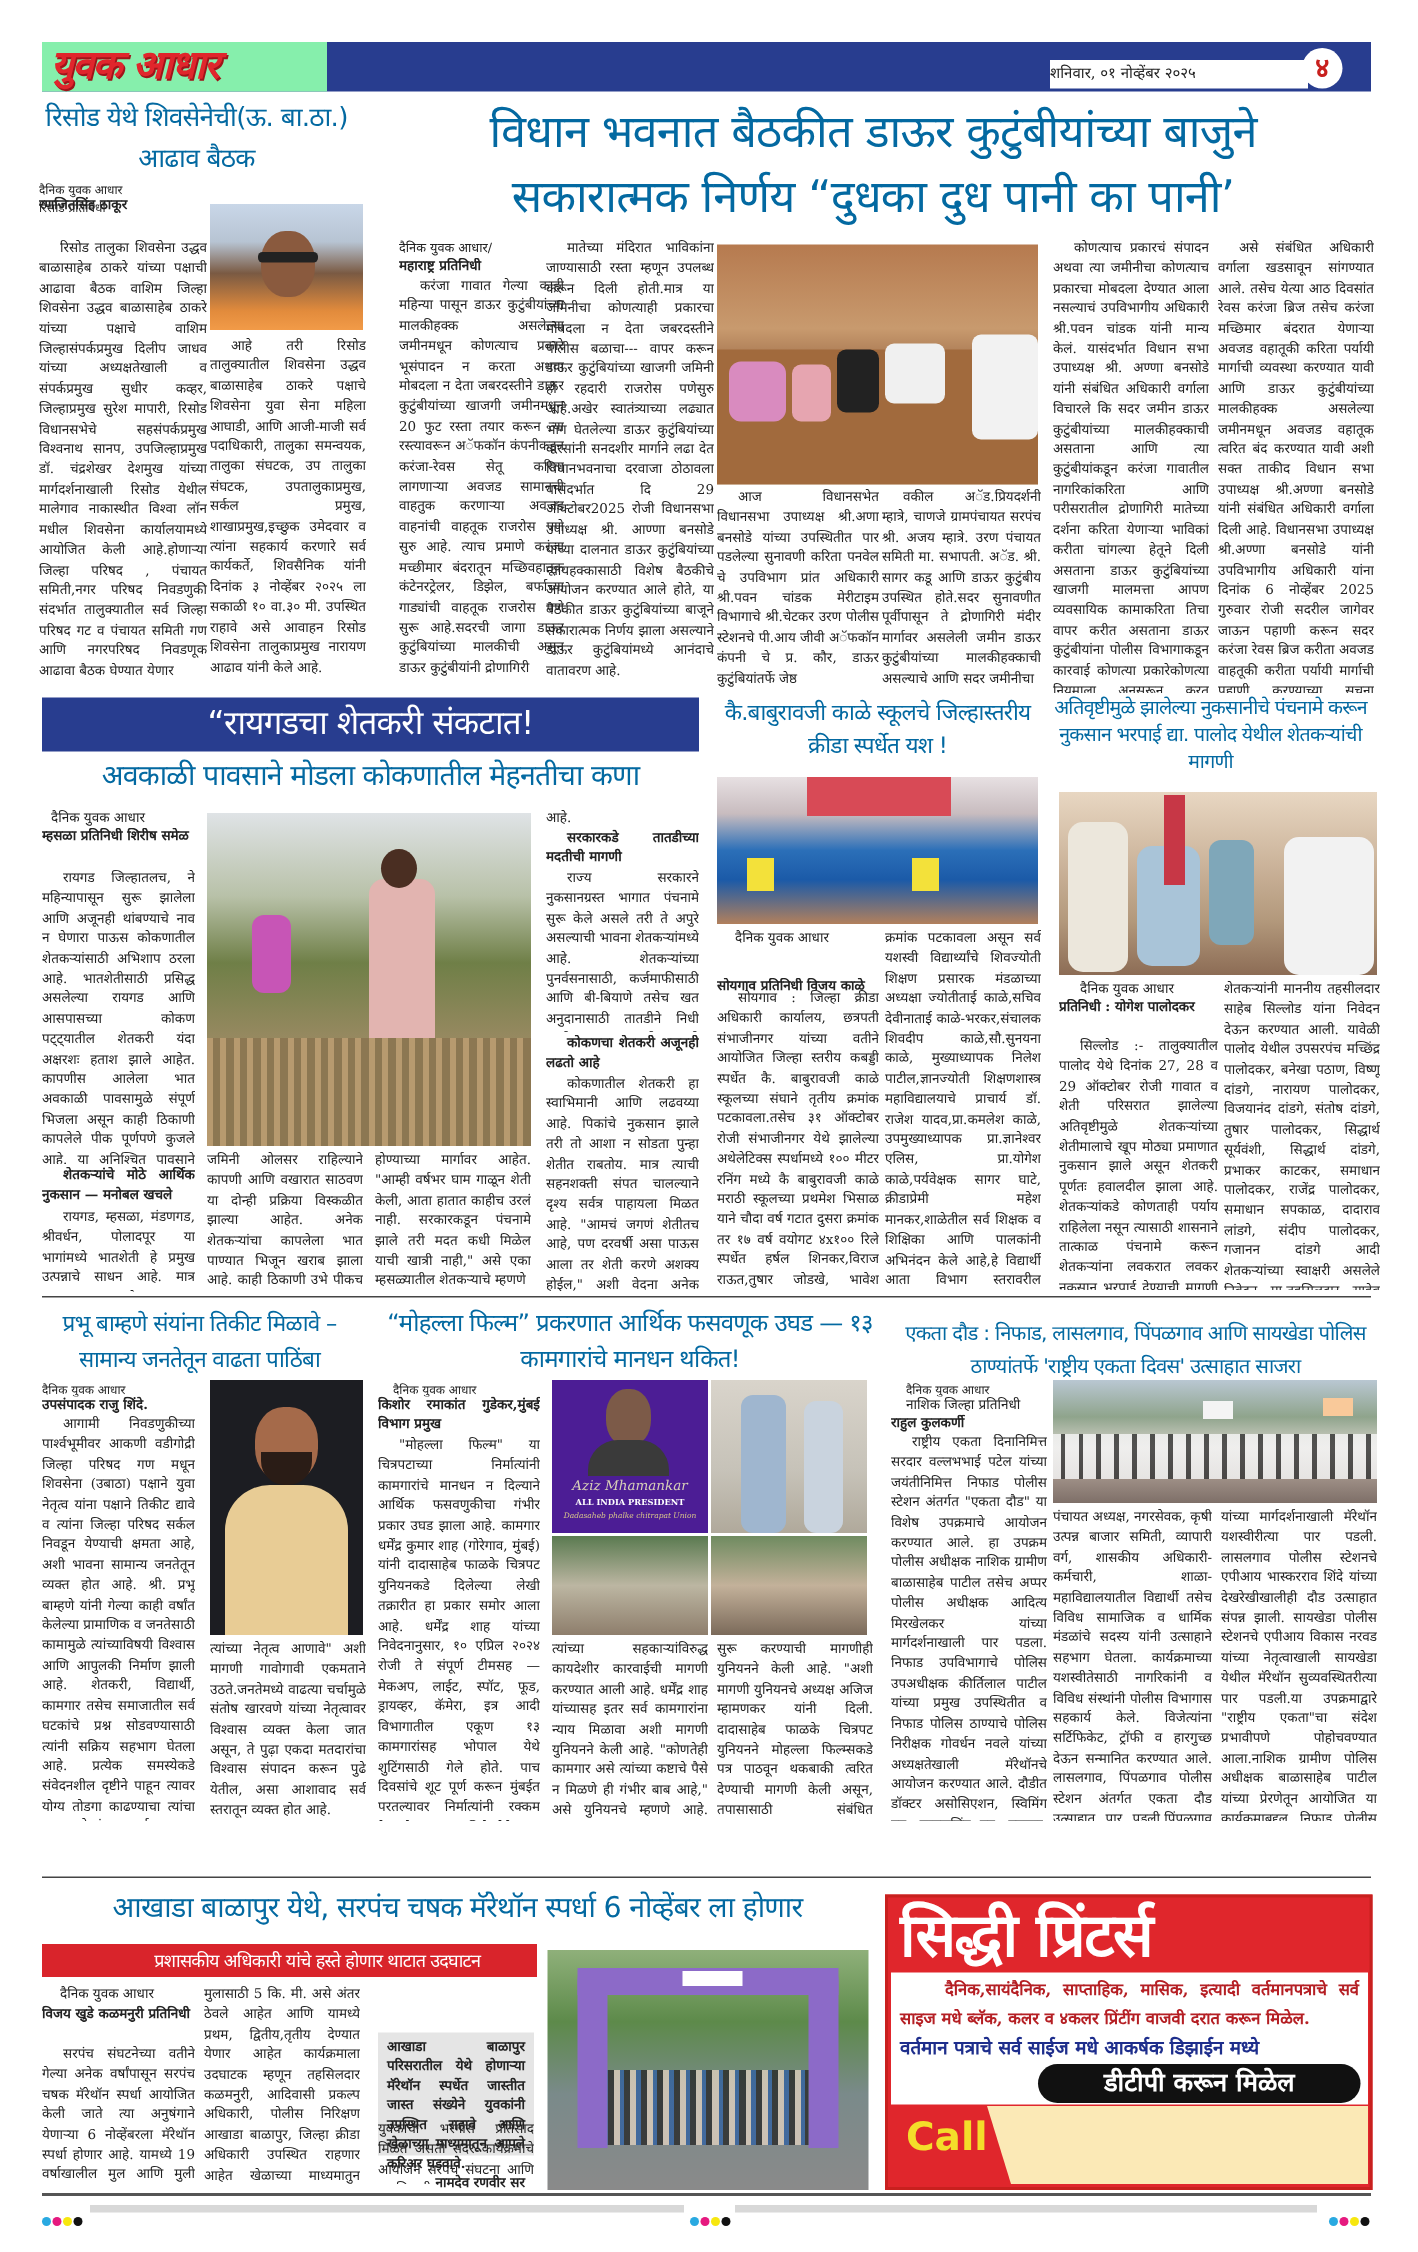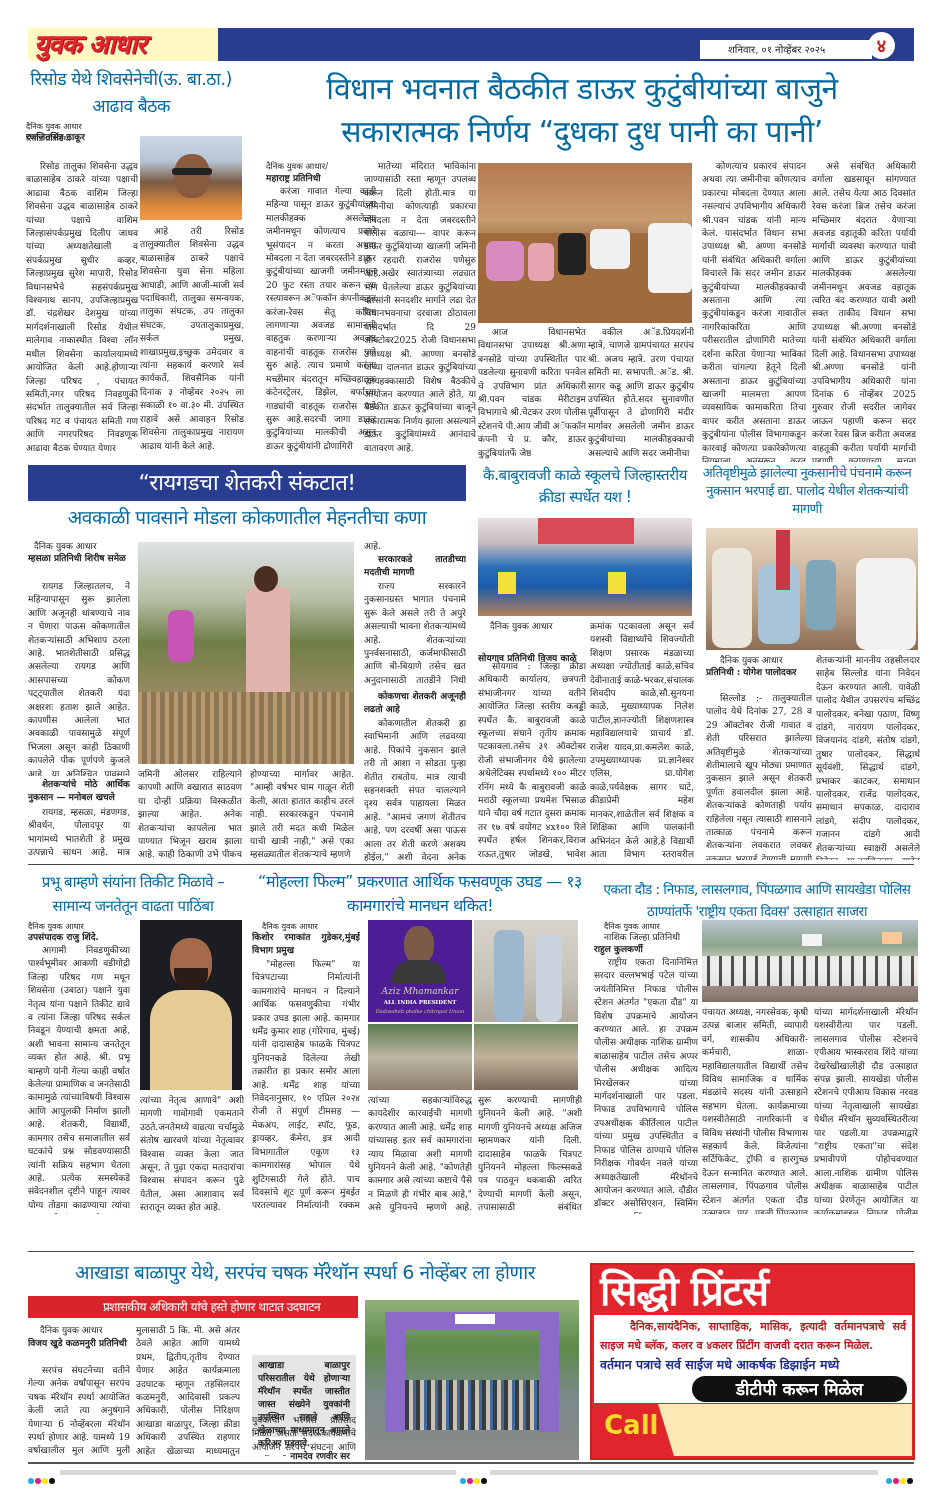--- a/index.html
+++ b/index.html
@@ -1,21 +1,21 @@
 <!DOCTYPE html>
 <html><head>
 <meta charset="utf-8">
 <style>
   * { box-sizing: border-box; margin: 0; padding: 0; }
   html, body { width: 945px; height: 1501px; background: #fff; overflow: hidden; }
   body { font-family: "DejaVu Serif", serif; color: #1a1a1a; position: relative; }
   .abs { position: absolute; }
   .masthead { left: 28px; top: 28px; width: 886px; height: 33px; background: #283d8f; }
-  .logo { left: 28px; top: 28px; width: 190px; height: 33px; background: #fef9c3; color: #e0262c; font-family: "DejaVu Sans", sans-serif; font-weight: 900; font-size: 26px; line-height: 33px; padding-left: 6px; letter-spacing: -1px; font-style: italic; text-shadow: 1px 1px 0 #a0141a; }
-  .datebox { left: 700px; top: 40px; width: 172px; height: 19px; background: #fff; font-family: "DejaVu Serif", serif; font-size: 10px; line-height: 19px; padding-left: 28px; color: #222; }
+  .logo { left: 28px; top: 28px; width: 190px; height: 33px; background: #86efac; color: #e0262c; font-family: "DejaVu Sans", sans-serif; font-weight: 900; font-size: 26px; line-height: 33px; padding-left: 6px; letter-spacing: -1px; font-style: italic; text-shadow: 1px 1px 0 #a0141a; }
+  .datebox { left: 700px; top: 40px; width: 172px; height: 19px; background: #fff; font-family: "DejaVu Serif", serif; font-size: 10px; line-height: 19px; color: #222; }
   .pageno { left: 868px; top: 32px; width: 27px; height: 27px; border-radius: 50%; background: #fff; color: #c8201e; font-weight: 700; font-size: 18px; text-align: center; line-height: 27px; font-family: "DejaVu Sans", sans-serif; }
   .hl { font-family: "DejaVu Sans", sans-serif; font-weight: 700; color: #0369a1; text-align: center; letter-spacing: -0.5px; }
   .col { font-size: 9px; line-height: 13.4px; text-align: justify; color: #222; overflow: hidden; }
   .col p { text-indent: 14px; }
   .col .sub { font-weight: 700; text-indent: 14px; }
   .photo { overflow: hidden; }
   .rule { height: 2px; background: #333; }
   .banner-blue { background: #283d8f; color: #fff; }
   .banner-red { background: #d9242b; color: #fff; }
   .cmyk span { display: inline-block; width: 6px; height: 6px; border-radius: 50%; margin-right: 1px; }

